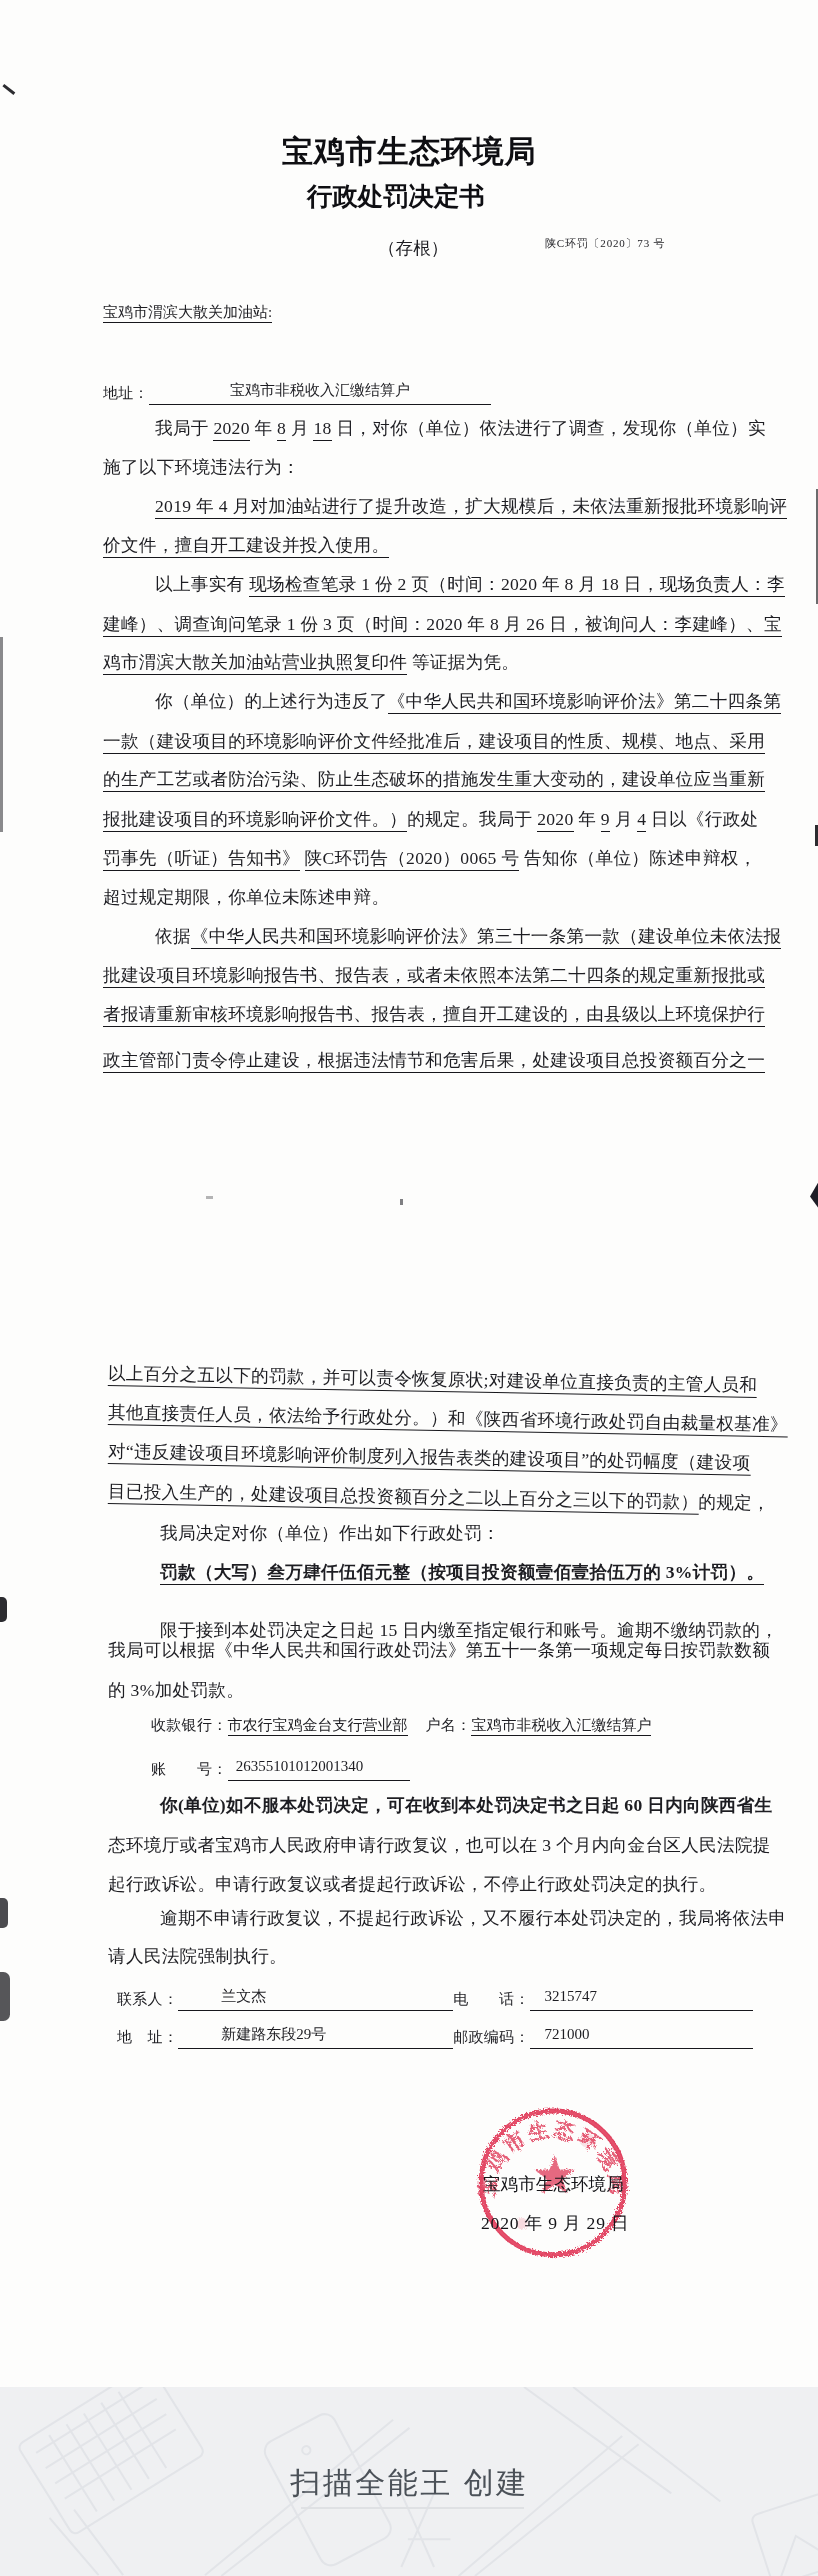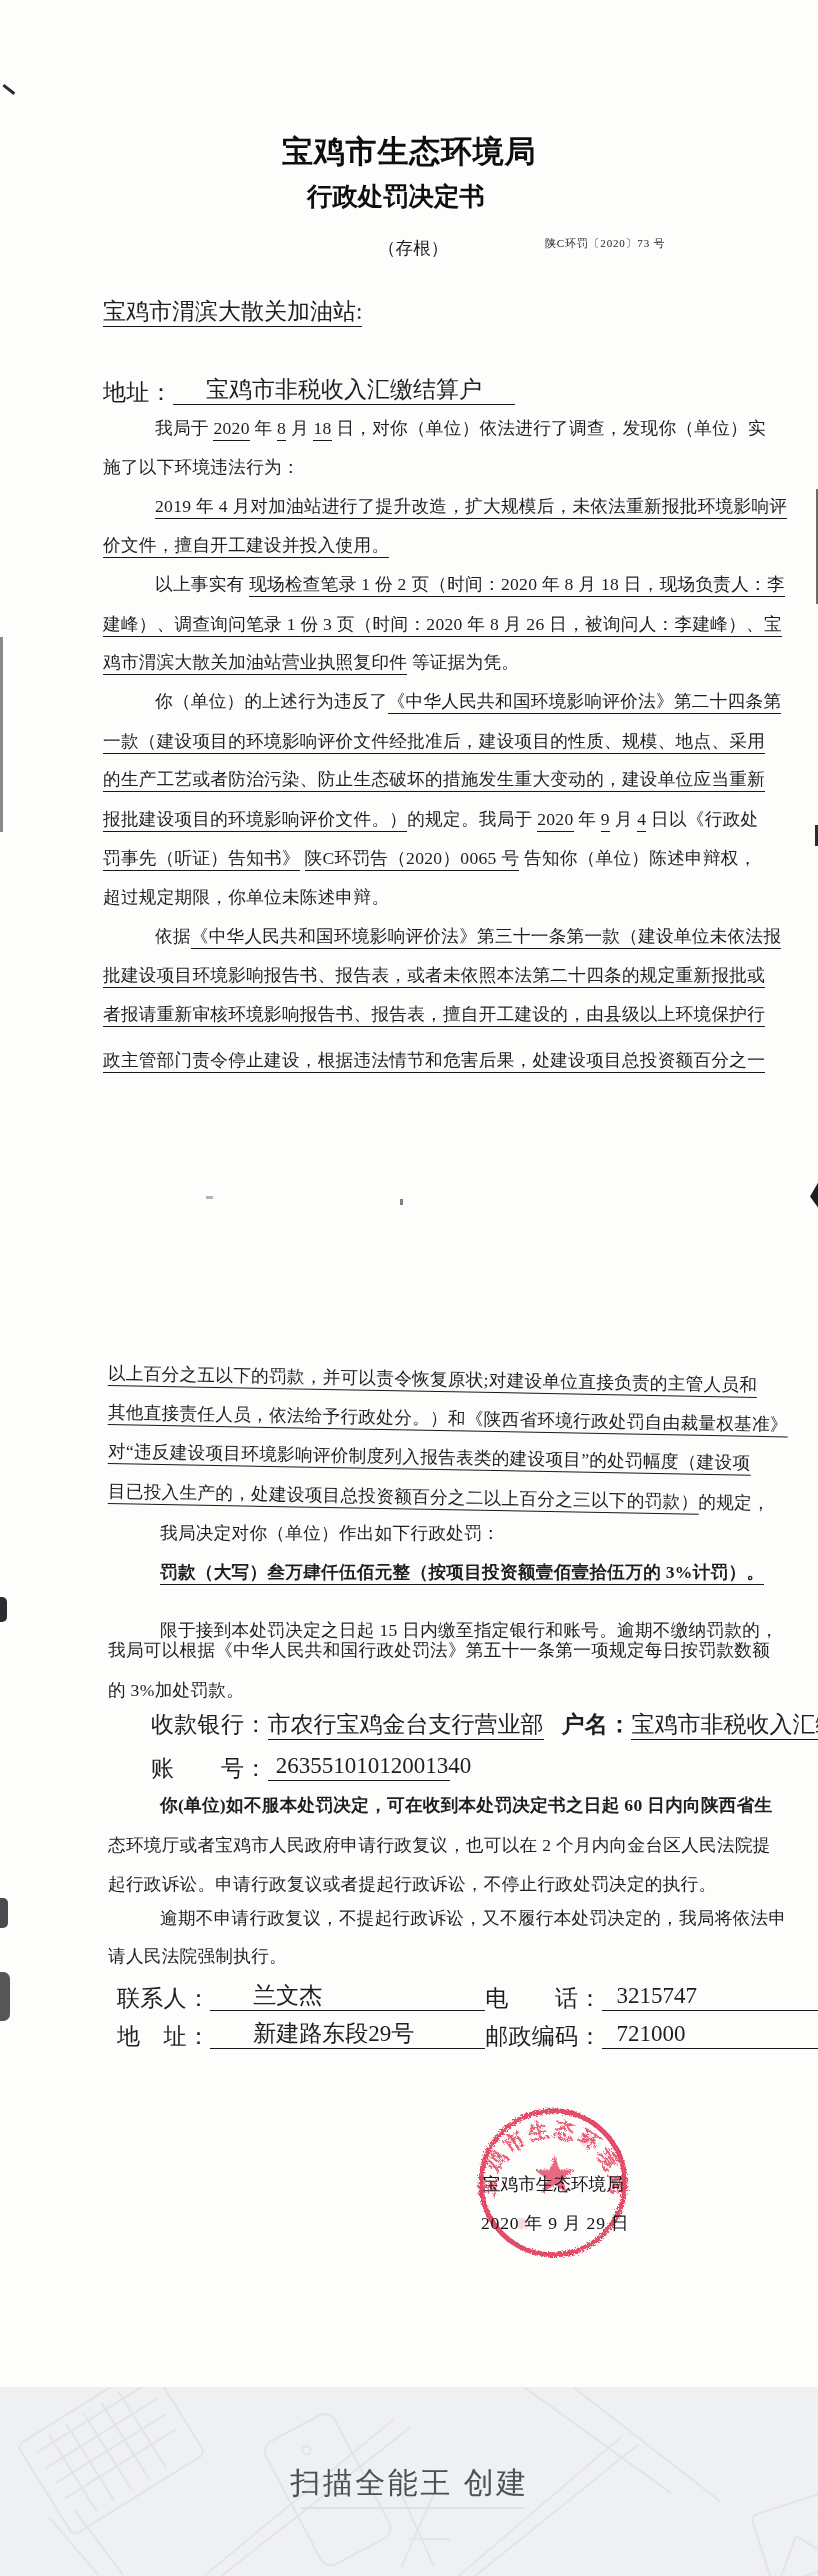--- a/index.html
+++ b/index.html
@@ -14,21 +14,21 @@
   .docno{position:absolute;top:236px;left:545px;font-size:11px;letter-spacing:0.8px;text-align:right;}
   
   .ln{position:absolute;left:103px;font-size:17.6px;line-height:24.6px;
       letter-spacing:0.3px;white-space:nowrap;}
   .p2 .ln{left:108px;}
   .ln.ind{padding-left:52px;}
   .ln.tilt{transform:rotate(1.05deg);transform-origin:0 50%;}
   .ln.bold{font-weight:bold;}
   .u{border-bottom:1.6px solid #17171c;padding-bottom:1.6px;}
   
-  .frow{position:absolute;font-size:23px;white-space:nowrap;line-height:24.6px;}
+  .frow{position:absolute;font-size:15px;white-space:nowrap;line-height:24.6px;}
   .blank{display:inline-block;border-bottom:1.6px solid #17171c;text-align:center;
          padding-bottom:1.6px;vertical-align:bottom;}
   .blank.vleft{text-align:left;}
   .lbl{letter-spacing:0.3px;}
   
   .seal-wrap{position:absolute;left:473px;top:2101px;width:160px;height:167px;}
   .stamp-text{position:absolute;font-size:17.6px;color:#141418;white-space:nowrap;z-index:3;}
   
   .footer{position:absolute;left:0;top:2387px;width:819px;height:189px;background:#eff0f2;}
   .footer-text{position:absolute;top:76px;left:0;width:100%;text-align:center;
@@ -82,28 +82,28 @@
       <div class="ln tilt" style="top: 1361px;"><span class="u">以上百分之五以下的罚款，并可以责令恢复原状;对建设单位直接负责的主管人员和</span></div>
       <div class="ln tilt" style="top: 1400px;"><span class="u">其他直接责任人员，依法给予行政处分。）和《陕西省环境行政处罚自由裁量权基准》</span></div>
       <div class="ln tilt" style="top: 1439px;"><span class="u">对“违反建设项目环境影响评价制度列入报告表类的建设项目”的处罚幅度（建设项</span></div>
       <div class="ln tilt" style="top: 1479px;"><span class="u">目已投入生产的，处建设项目总投资额百分之二以上百分之三以下的罚款）</span><span>的规定，</span></div>
       <div class="ln ind" style="top: 1521px;"><span>我局决定对你（单位）作出如下行政处罚：</span></div>
       <div class="ln ind bold" style="top: 1560px;"><span class="u">罚款（大写）叁万肆仟伍佰元整（按项目投资额壹佰壹拾伍万的 3%计罚）。</span></div>
       <div class="ln ind" style="top: 1618px;"><span>限于接到本处罚决定之日起 15 日内缴至指定银行和账号。逾期不缴纳罚款的，</span></div>
       <div class="ln" style="top: 1638px;"><span>我局可以根据《中华人民共和国行政处罚法》第五十一条第一项规定每日按罚款数额</span></div>
       <div class="ln" style="top: 1678px;"><span>的 3%加处罚款。</span></div>
       <div class="ln ind" style="top: 1793px; font-weight: bold;"><span>你(单位)如不服本处罚决定，可在收到本处罚决定书之日起 60 日内向陕西省生</span></div>
-      <div class="ln" style="top: 1833px;"><span>态环境厅或者宝鸡市人民政府申请行政复议，也可以在 2 个月内向金台区人民法院提</span></div>
+      <div class="ln" style="top: 1833px;"><span>态环境厅或者宝鸡市人民政府申请行政复议，也可以在 3 个月内向金台区人民法院提</span></div>
       <div class="ln" style="top: 1872px;"><span>起行政诉讼。申请行政复议或者提起行政诉讼，不停止行政处罚决定的执行。</span></div>
       <div class="ln ind" style="top: 1906px;"><span>逾期不申请行政复议，不提起行政诉讼，又不履行本处罚决定的，我局将依法申</span></div>
       <div class="ln" style="top: 1944px;"><span>请人民法院强制执行。</span></div>
     </div>
 
   <div class="frow" style="left:151px;top:1713px;">
-    <span class="lbl">收款银行：</span><span class="u">市农行宝鸡金台支行营业部</span><span class="lbl" style="margin-left:18px;font-weight:bold;">户名：</span><span class="u">宝鸡市非税收入汇缴结算户</span>
+    <span class="lbl">收款银行：</span><span class="u">市农行宝鸡金台支行营业部</span><span class="lbl" style="margin-left:18px;">户名：</span><span class="u">宝鸡市非税收入汇缴结算户</span>
   </div>
   <div class="frow" style="left:151px;top:1754px;">
     <span class="lbl">账　　号：</span><span class="blank vleft" style="width:174px;padding-left:8.2px;">26355101012001340</span>
   </div>
 
   <div class="frow" style="left:117px;top:1984px;">
     <span class="lbl">联系人：</span><span class="blank vleft" style="width:232px;padding-left:43px;">兰文杰</span><span class="lbl">电　　话：</span><span class="blank vleft" style="width:209px;padding-left:14.7px;">3215747</span>
   </div>
   <div class="frow" style="left:117px;top:2022px;">
     <span class="lbl">地　址：</span><span class="blank vleft" style="width:232px;padding-left:43px;">新建路东段29号</span><span class="lbl">邮政编码：</span><span class="blank vleft" style="width:209px;padding-left:14.7px;">721000</span>

